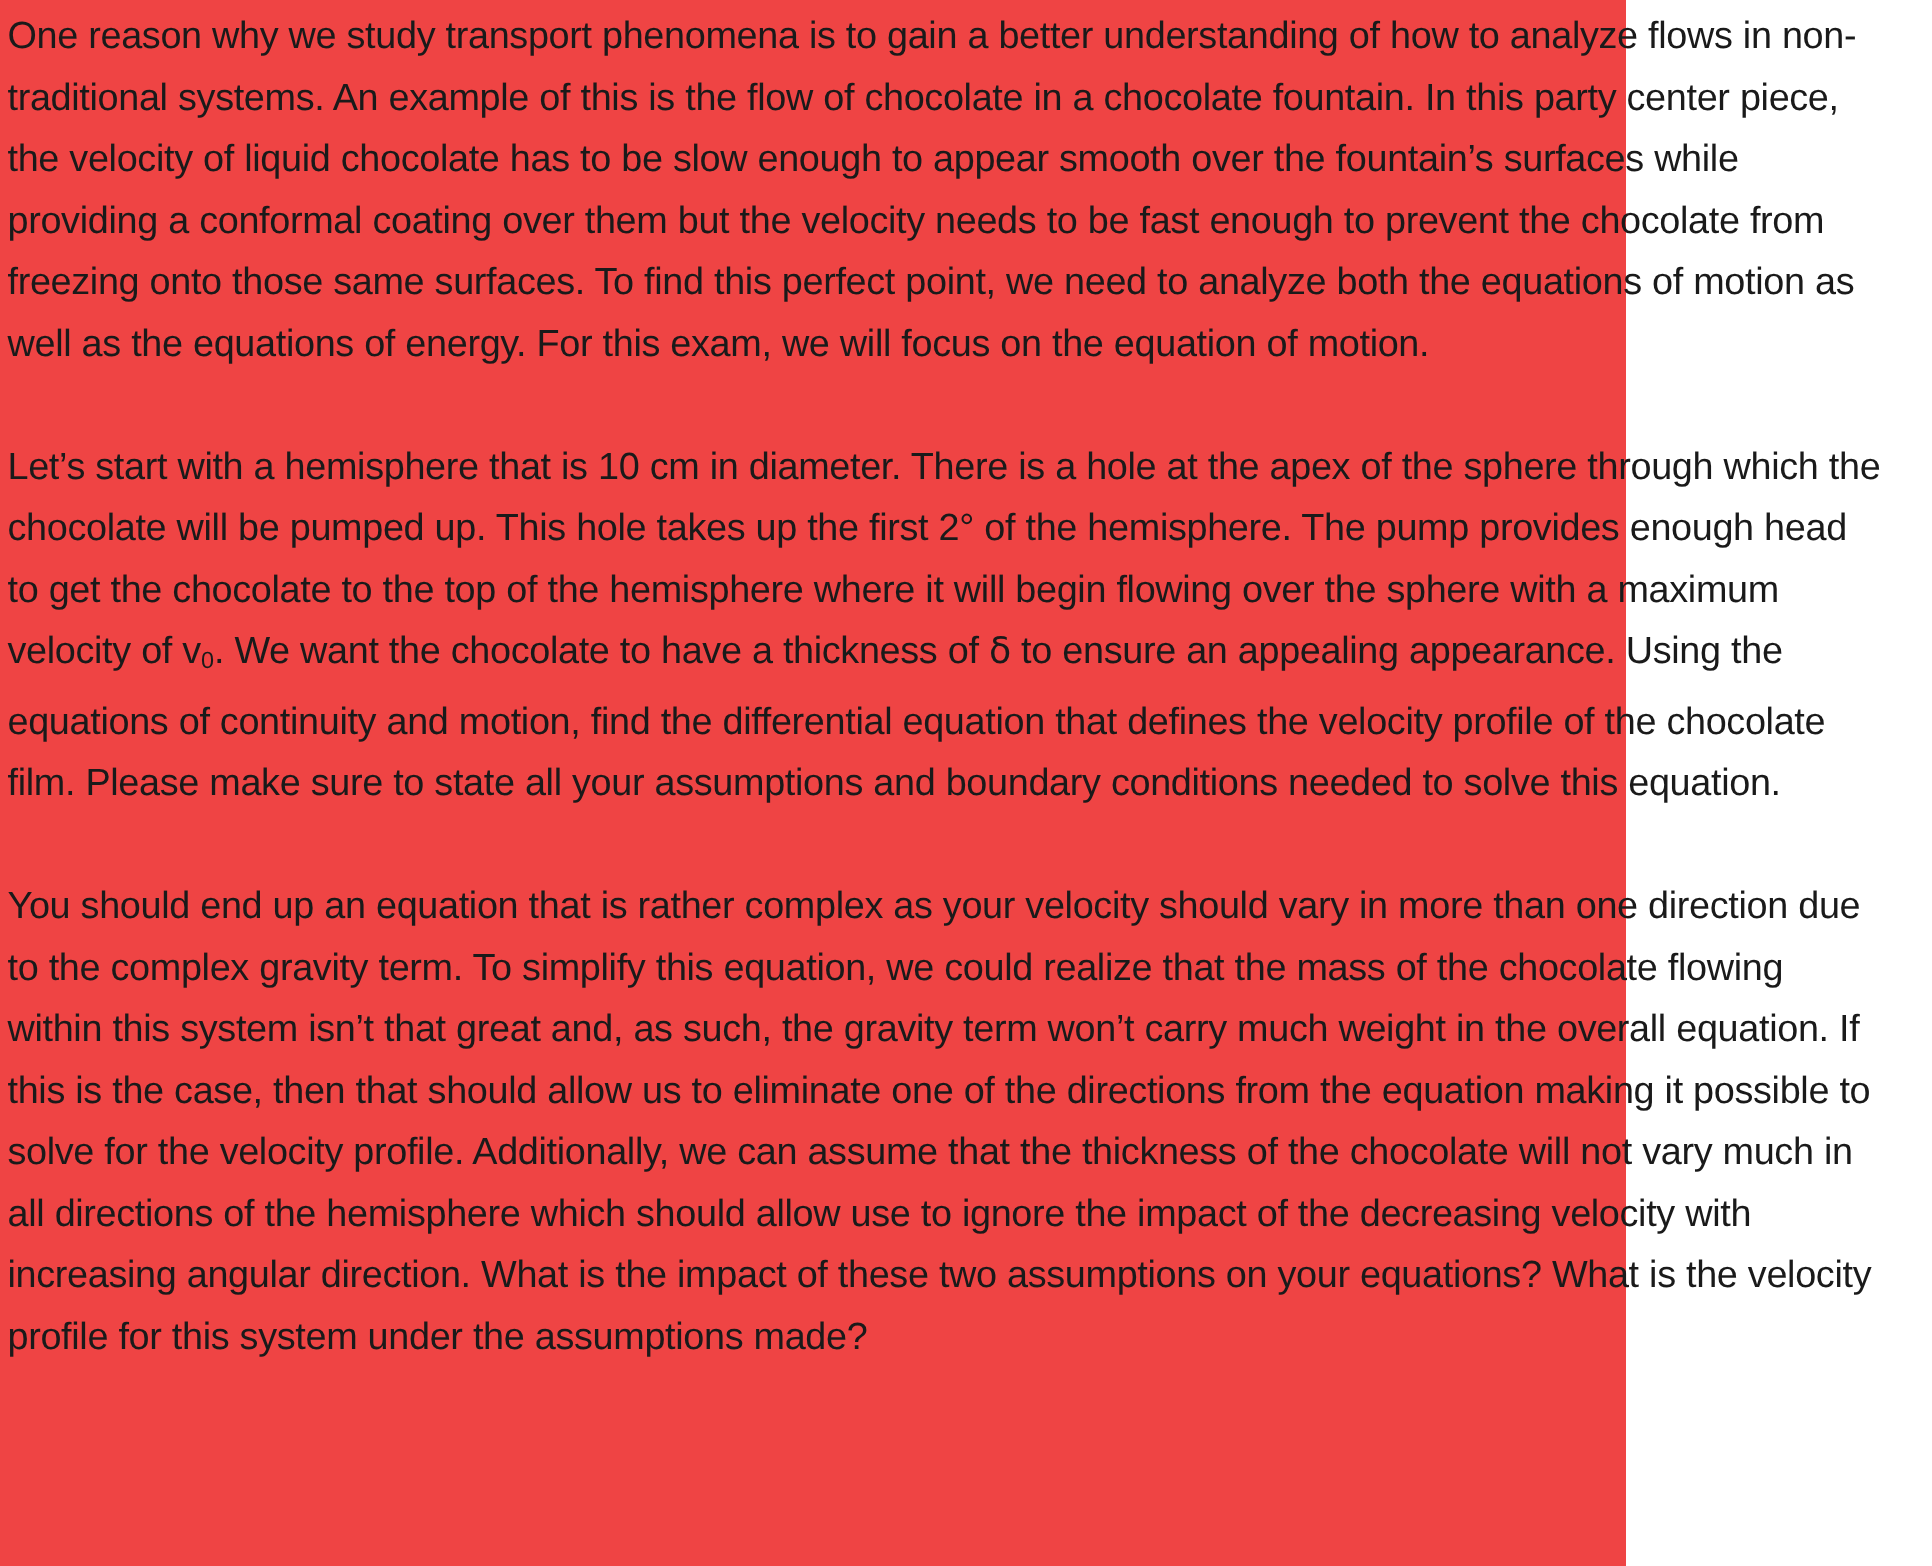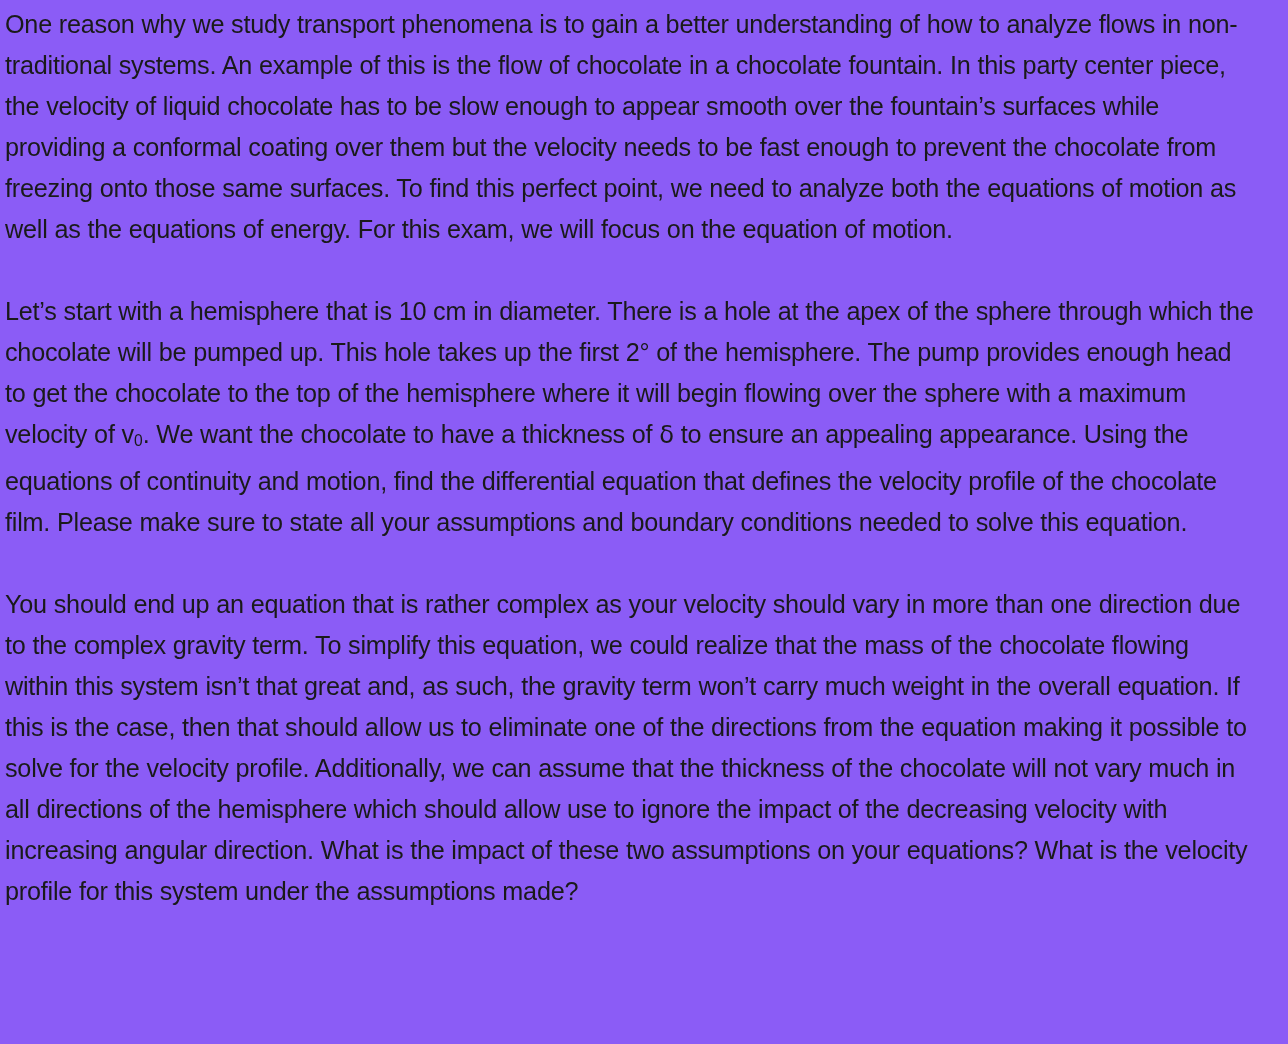--- a/index.html
+++ b/index.html
@@ -9,23 +9,23 @@
     background: #ffffff;
   }
   body {
     width: 1288px;
     height: 1044px;
     overflow: hidden;
     font-family: "Liberation Sans", "DejaVu Sans", sans-serif;
   }
   .page {
     position: relative;
-    width: 1288px;
+    width: 1084px;
     height: 1044px;
-    background: #8b5cf6;
+    background: #ef4444;
     box-sizing: border-box;
     padding: 4px 30px 0 5px;
   }
   .doc-body {
     width: 1253px;
   }
   .para {
     font-size: 25.2px;
     line-height: 41px;
     color: #1a1a1a;

